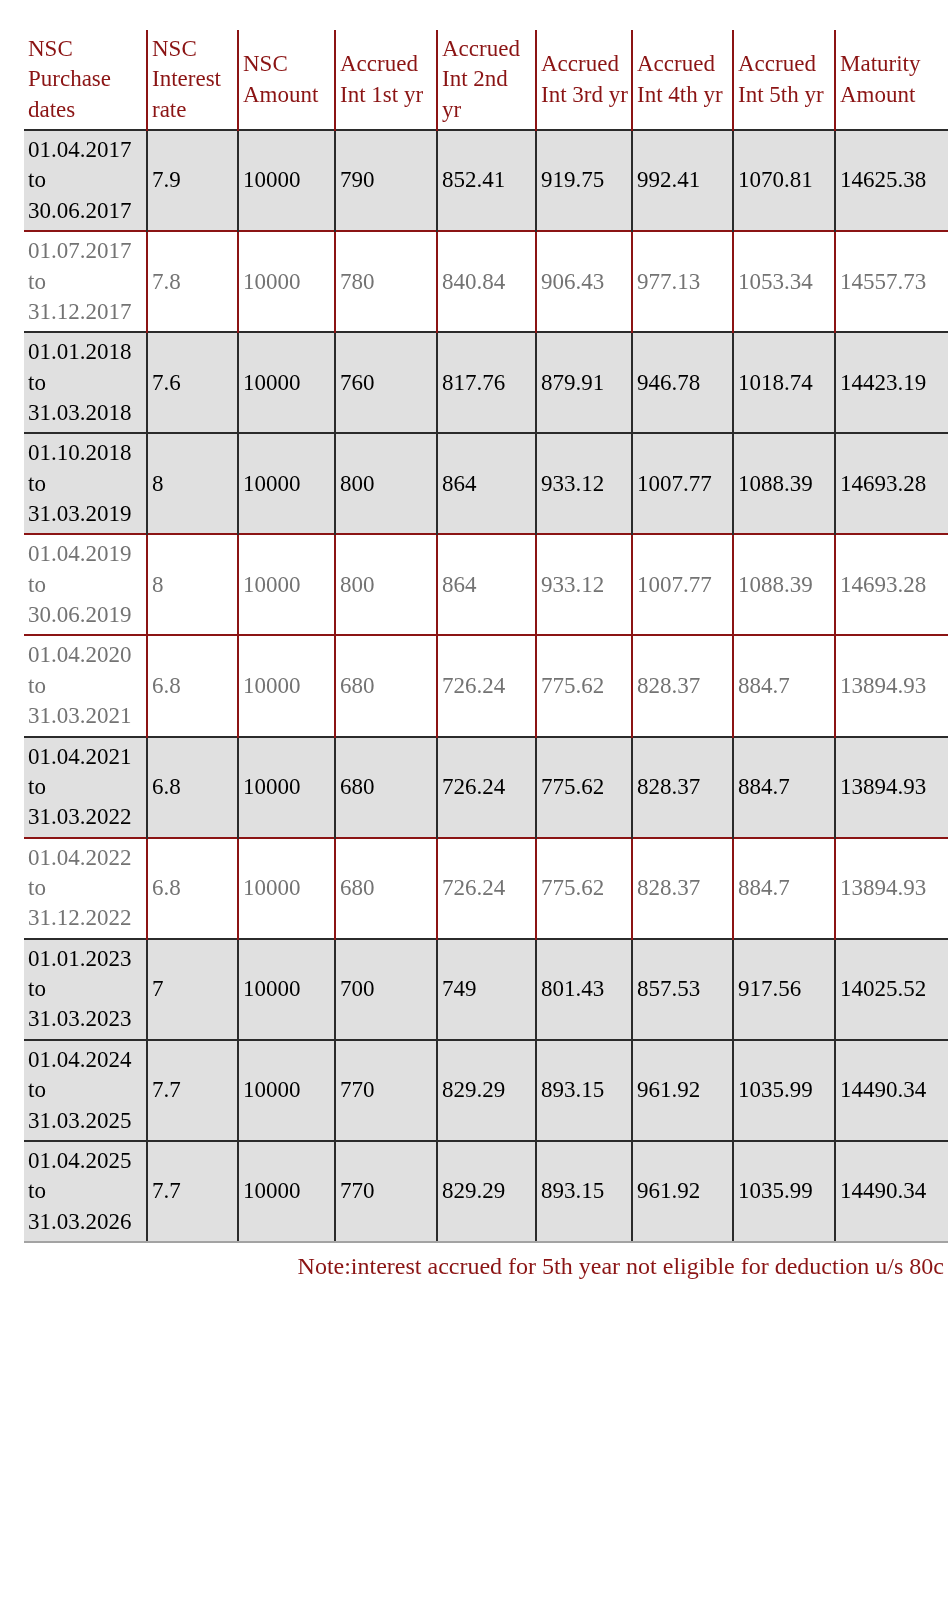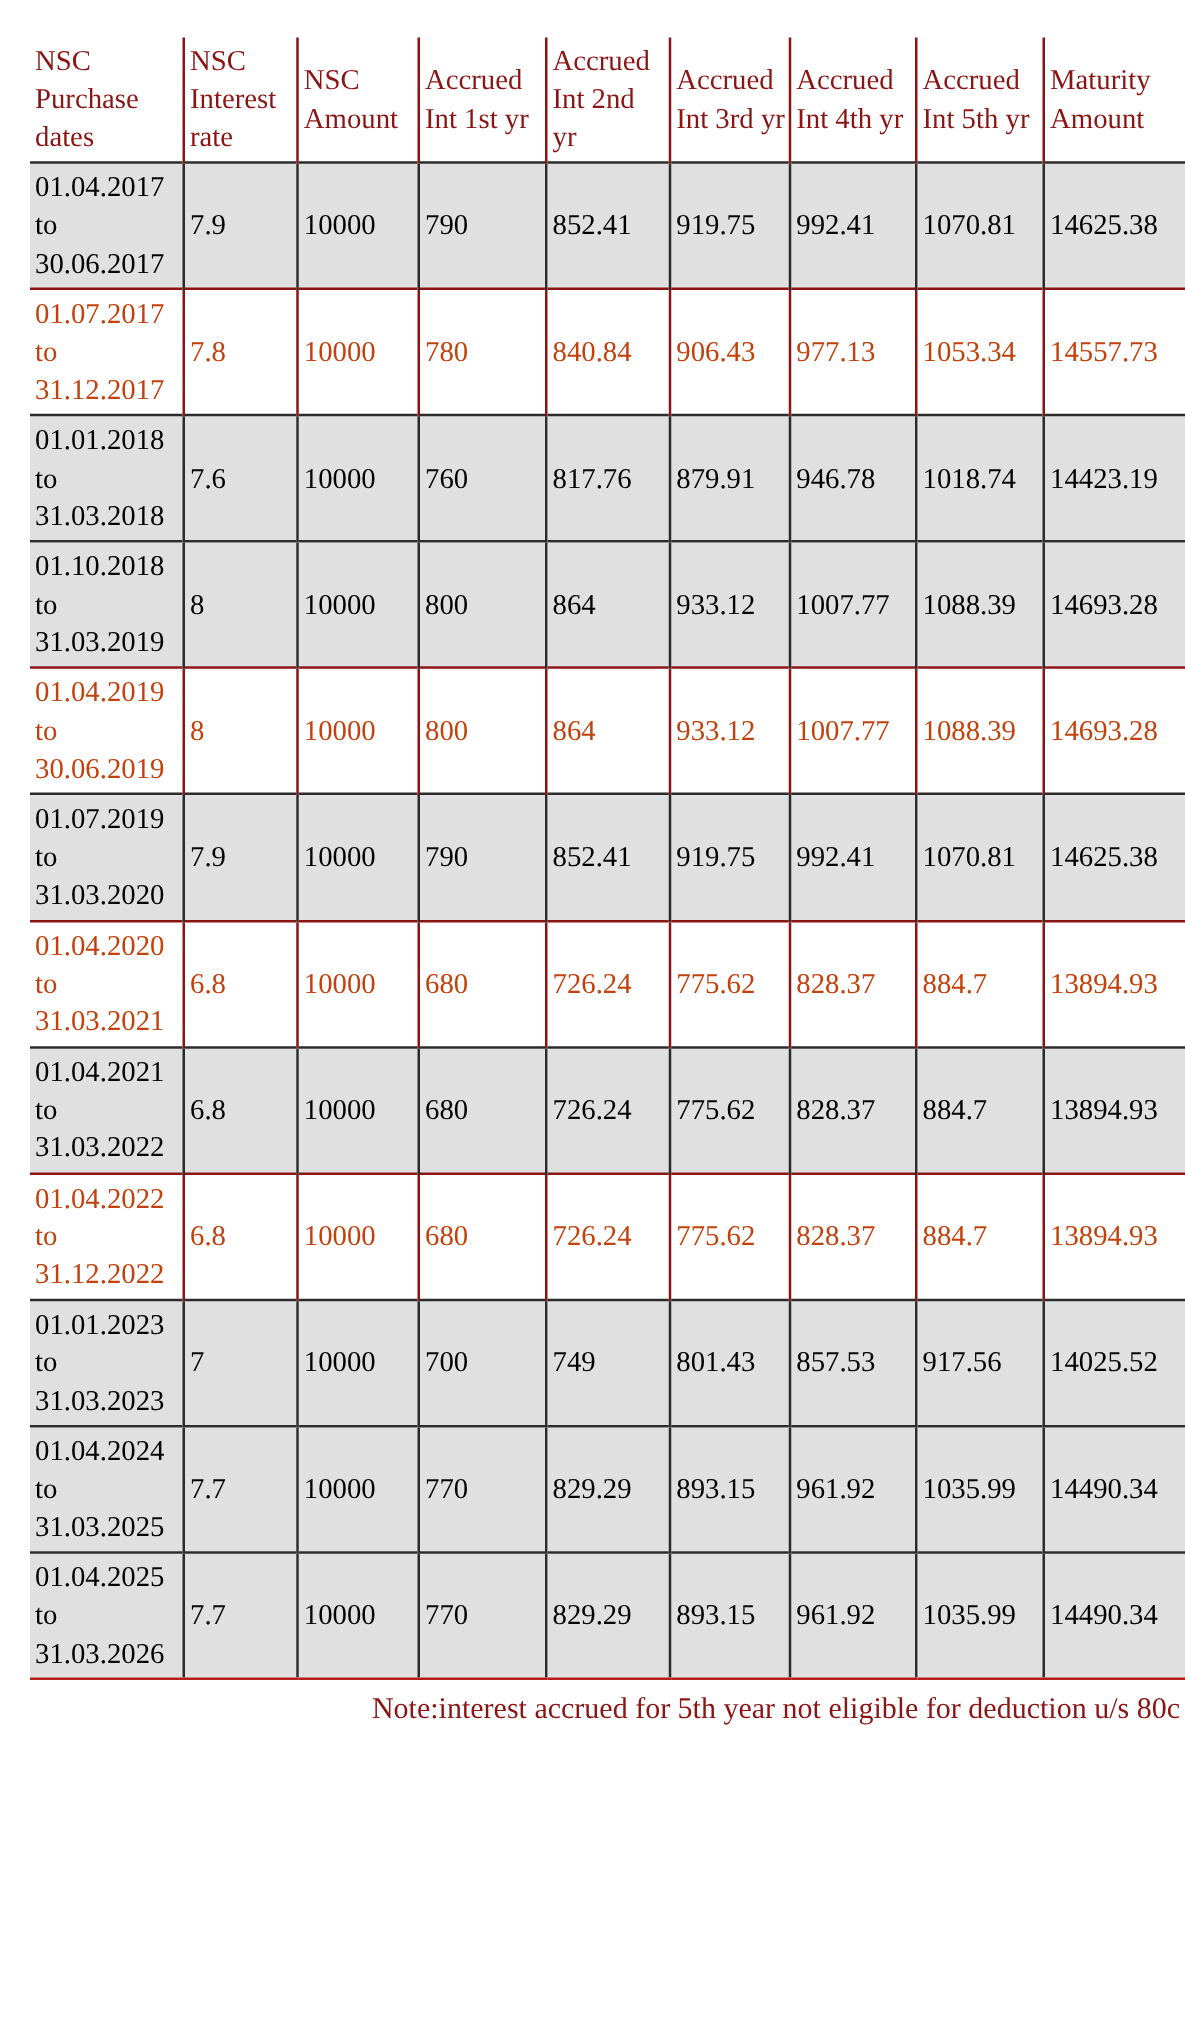--- a/index.html
+++ b/index.html
@@ -40,27 +40,27 @@
   
   tr.dark td {
     color: #000000;
     background: #e0e0e0;
     border-top: 2px solid #2b2b2b;
     border-left: 2px solid #2b2b2b;
   }
   tr.dark td:first-child { border-left: none; }
   
   tr.maroon td {
-    color: #c2410c;
+    color: #737373;
     background: #ffffff;
     border-top: 2px solid #8B1414;
     border-left: 2px solid #8B1414;
   }
   tr.maroon td:first-child { border-left: none; }
-  tr.last td { border-bottom: 2px solid #b91c1c; }
+  tr.last td { border-bottom: 2px solid #a3a3a3; }
   td.dates { white-space: pre-line; }
   .footnote {
     margin: 8px 0 0 1px;
     color: #8B1414;
     font-size: 24px;
     line-height: 1.3;
     white-space: nowrap;
     text-align: right;
   }
 </style>
@@ -152,33 +152,20 @@
 30.06.2019</td>
           <td>8</td>
           <td>10000</td>
           <td>800</td>
           <td>864</td>
           <td>933.12</td>
           <td>1007.77</td>
           <td>1088.39</td>
           <td>14693.28</td>
         </tr>
-        <tr class="dark">
-          <td class="dates">01.07.2019
-to
-31.03.2020</td>
-          <td>7.9</td>
-          <td>10000</td>
-          <td>790</td>
-          <td>852.41</td>
-          <td>919.75</td>
-          <td>992.41</td>
-          <td>1070.81</td>
-          <td>14625.38</td>
-        </tr>
         <tr class="maroon">
           <td class="dates">01.04.2020
 to
 31.03.2021</td>
           <td>6.8</td>
           <td>10000</td>
           <td>680</td>
           <td>726.24</td>
           <td>775.62</td>
           <td>828.37</td>

